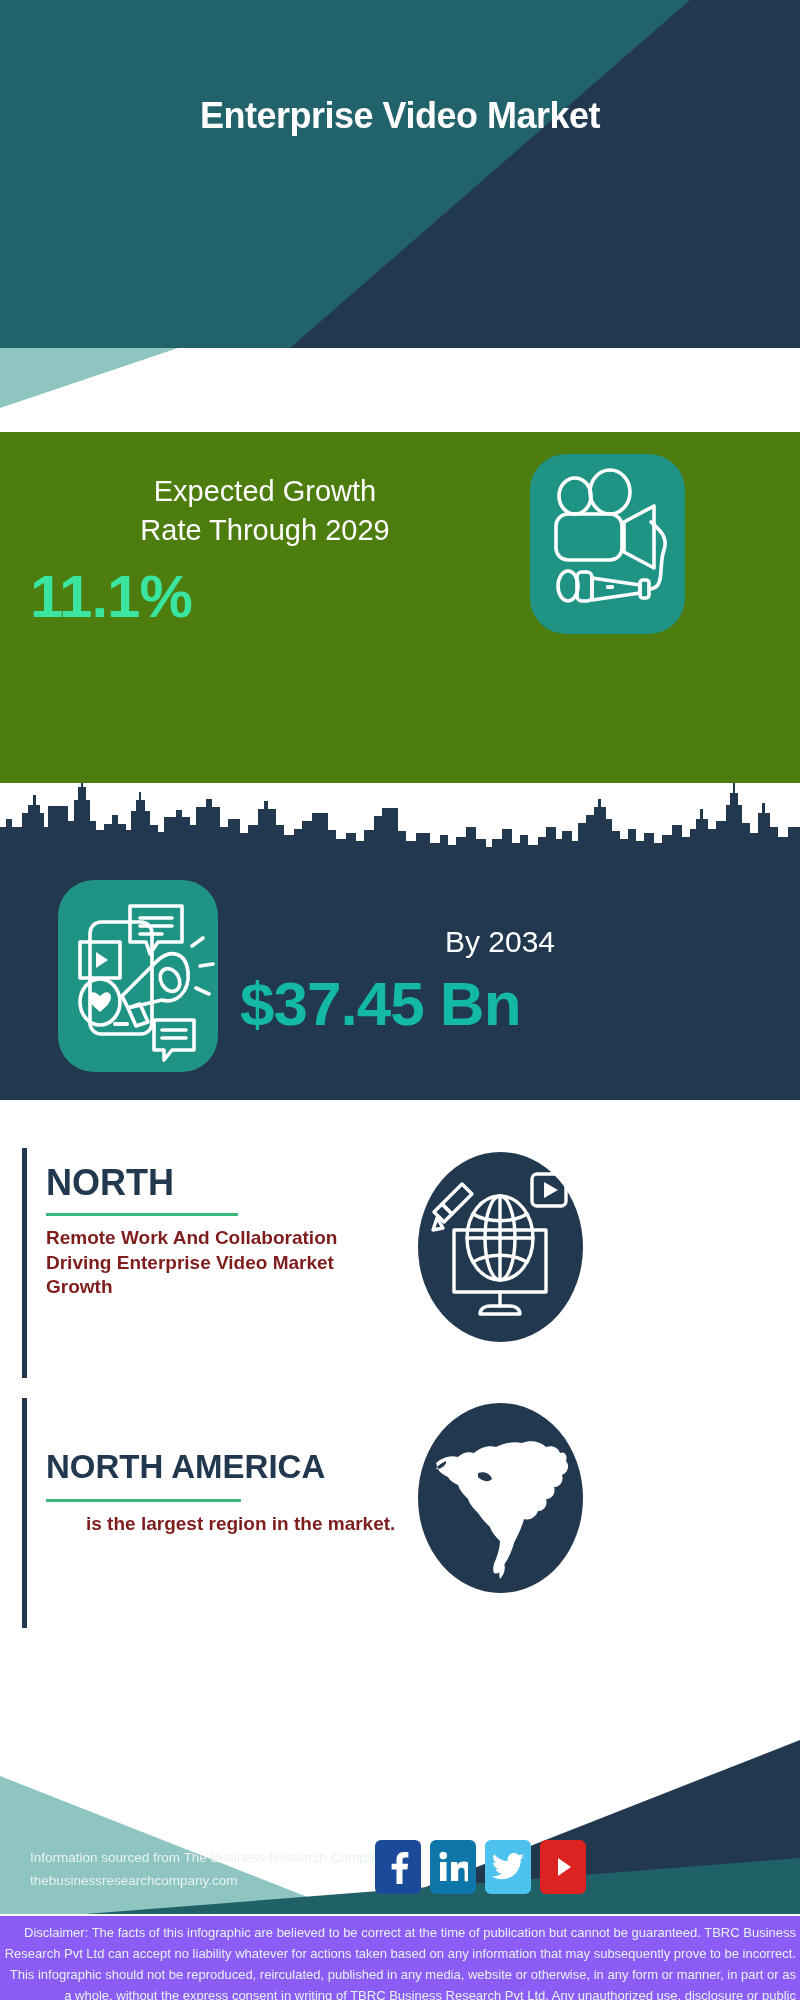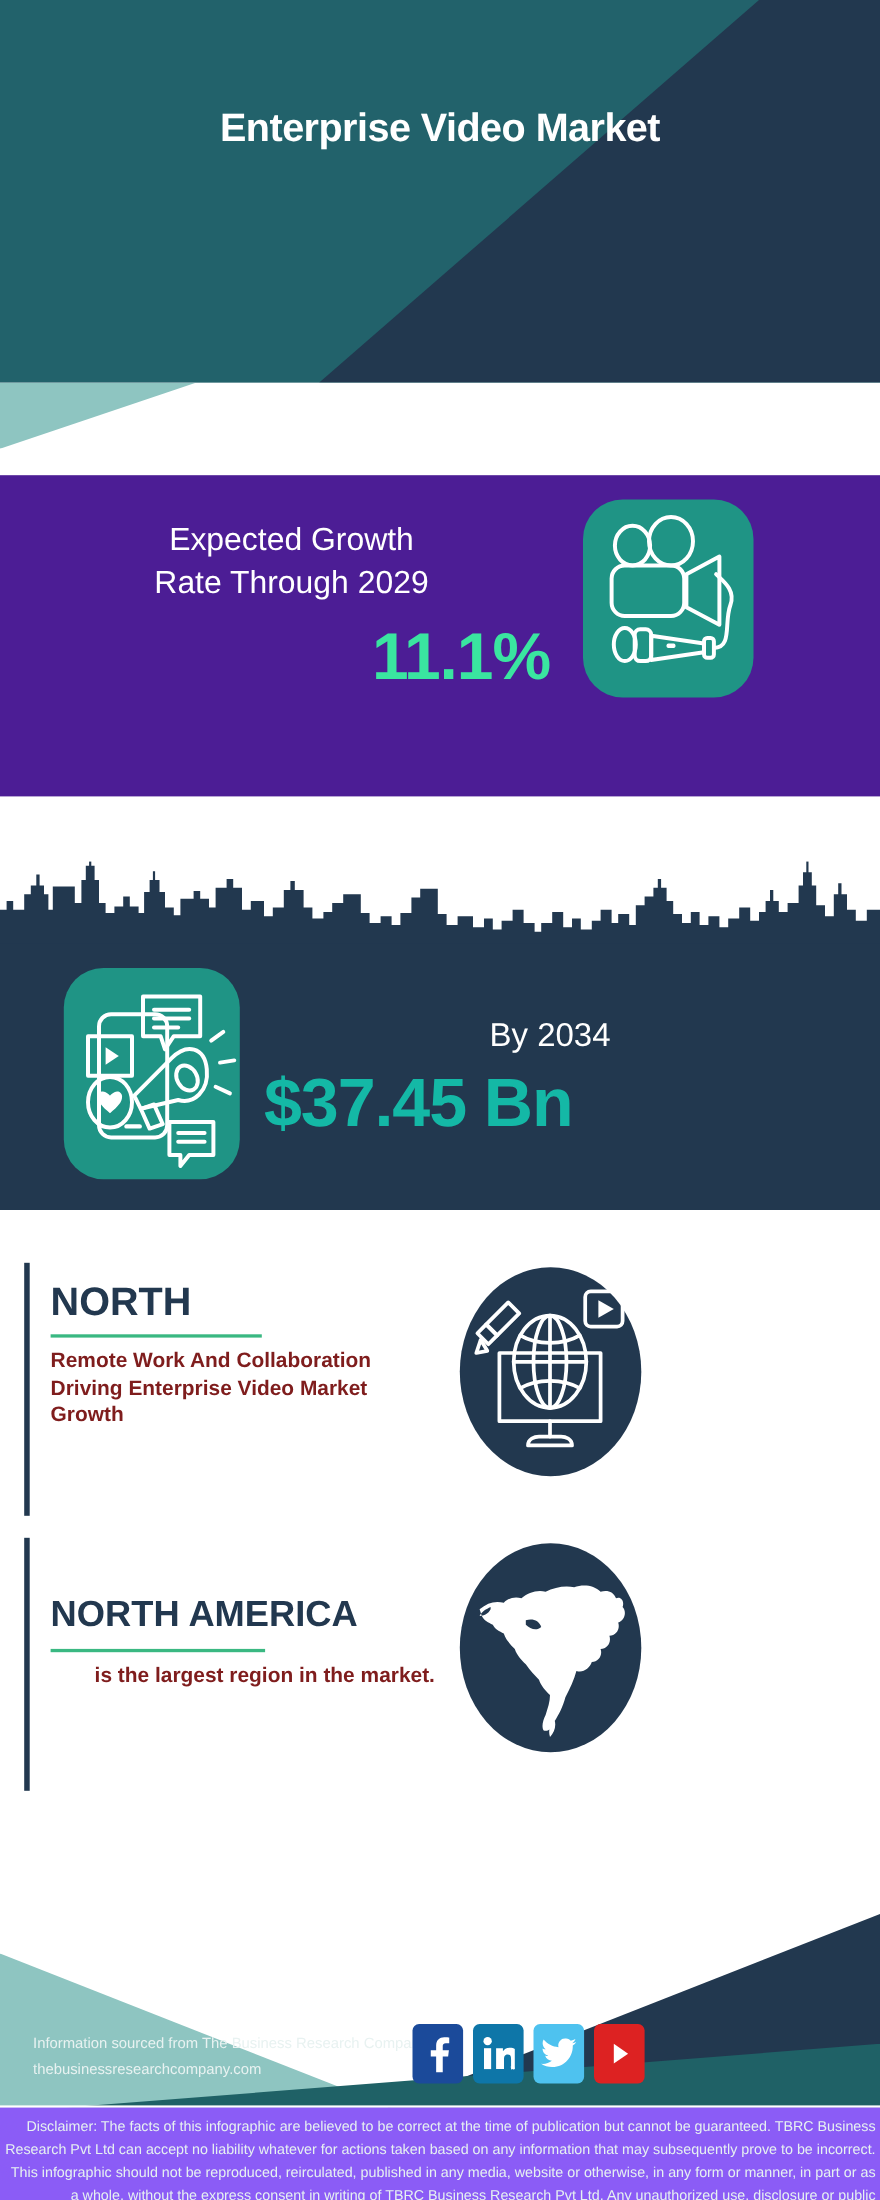--- a/index.html
+++ b/index.html
@@ -31,30 +31,30 @@
     background:#ffffff; overflow:hidden;
   }
   .wedge-tri {
     position:absolute; left:0; top:0; width:260px; height:60px;
     background:#8ec5c1;
     clip-path: polygon(0 0, 178px 0, 0 60px);
   }
 
   
   .growth {
-    position:absolute; left:0; top:432px; width:800px; height:292px;
-    background:#4c1d95;
+    position:absolute; left:0; top:432px; width:800px; height:351px;
+    background:#4d7c0f;
     padding-left:35px;
   }
   .growth-label {
     position:absolute; left:30px; top:40px; width:470px; text-align:center;
     color:#ffffff; font-size:29px; line-height:1.33; font-weight:400;
   }
   .growth-value {
-    position:absolute; left:30px; top:130px; width:470px; text-align:right;
+    position:absolute; left:30px; top:130px; width:470px; text-align:left;
     color:#3ae5a0; font-size:60px; font-weight:bold; letter-spacing:-1px;
   }
   .icon-tile {
     position:absolute; width:155px; height:180px; border-radius:36px;
     background:#1f9485;
   }
   .icon-tile.growth-tile { left:530px; top:22px; }
 
   
   .skyline-wrap {

